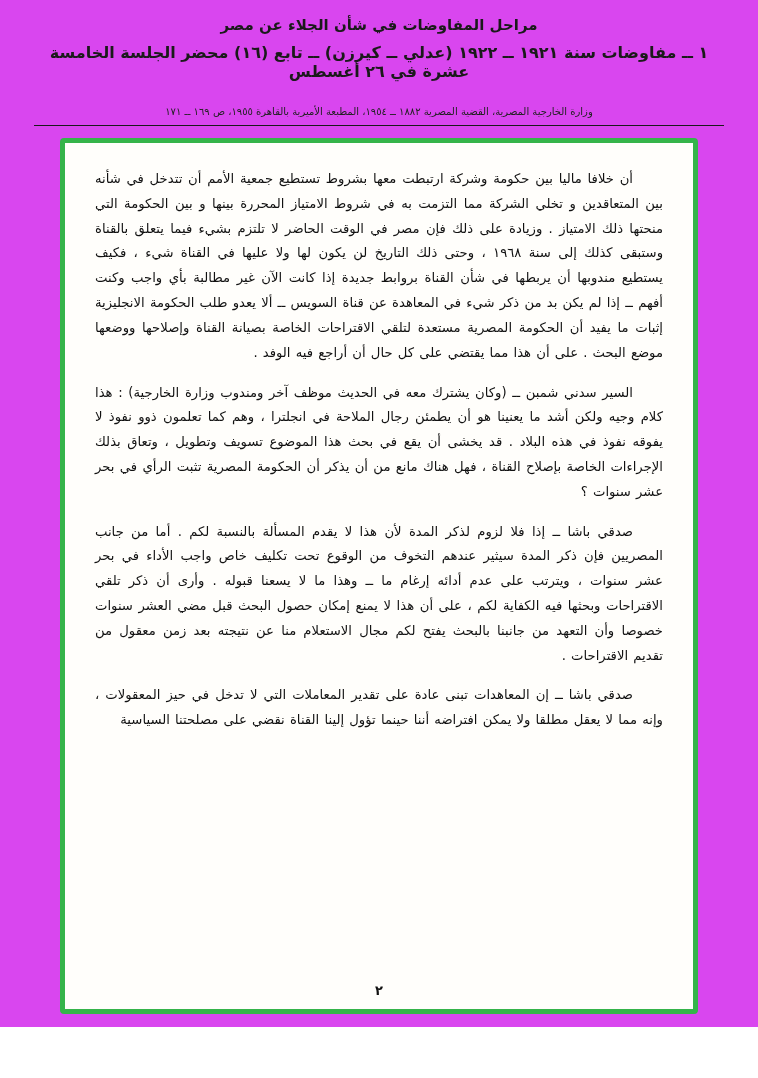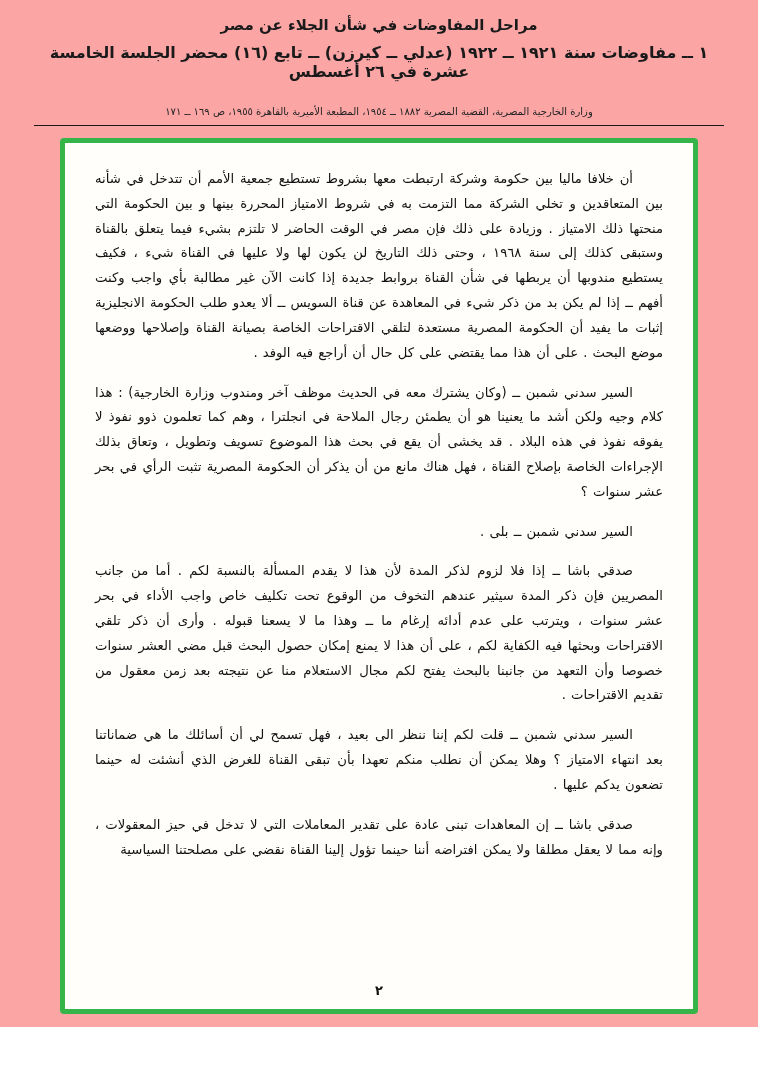--- a/index.html
+++ b/index.html
@@ -5,21 +5,21 @@
   html, body {
     margin: 0;
     padding: 0;
     background: #ffffff;
     font-family: "DejaVu Sans", sans-serif;
   }
   .page {
     position: relative;
     width: 758px;
     height: 1027px;
-    background: #fca5a5;
+    background: #d946ef;
     color: #1a1a1a;
     direction: rtl;
     overflow: hidden;
   }
   .header {
     padding-top: 16px;
     text-align: center;
   }
   .doc-title {
     font-size: 15px;
@@ -85,23 +85,21 @@
     <div class="doc-title">مراحل المفاوضات في شأن الجلاء عن مصر</div>
     <div class="session-line">١ ــ مفاوضات سنة ١٩٢١ ــ ١٩٢٢ (عدلي ــ كيرزن) ــ تابع (١٦) محضر الجلسة الخامسة عشرة في ٢٦ أغسطس</div>
     <div class="source-line">وزارة الخارجية المصرية، القضية المصرية ١٨٨٢ ــ ١٩٥٤، المطبعة الأميرية بالقاهرة ١٩٥٥، ص ١٦٩ ــ ١٧١</div>
     <hr class="divider">
   </div>
 
   <div class="text-frame" style="border-color: rgb(53, 180, 74);">
     <div>
         <p class="para">أن خلافا ماليا بين حكومة وشركة ارتبطت معها بشروط تستطيع جمعية الأمم أن تتدخل في شأنه بين المتعاقدين و تخلي الشركة مما التزمت به في شروط الامتياز المحررة بينها و بين الحكومة التي منحتها ذلك الامتياز . وزيادة على ذلك فإن مصر في الوقت الحاضر لا تلتزم بشيء فيما يتعلق بالقناة وستبقى كذلك إلى سنة ١٩٦٨ ، وحتى ذلك التاريخ لن يكون لها ولا عليها في القناة شيء ، فكيف يستطيع مندوبها أن يربطها في شأن القناة بروابط جديدة إذا كانت الآن غير مطالبة بأي واجب وكنت أفهم ــ إذا لم يكن بد من ذكر شيء في المعاهدة عن قناة السويس ــ ألا يعدو طلب الحكومة الانجليزية إثبات ما يفيد أن الحكومة المصرية مستعدة لتلقي الاقتراحات الخاصة بصيانة القناة وإصلاحها ووضعها موضع البحث . على أن هذا مما يقتضي على كل حال أن أراجع فيه الوفد .</p>
         <p class="para">السير سدني شمبن ــ (وكان يشترك معه في الحديث موظف آخر ومندوب وزارة الخارجية) : هذا كلام وجيه ولكن أشد ما يعنينا هو أن يطمئن رجال الملاحة في انجلترا ، وهم كما تعلمون ذوو نفوذ لا يفوقه نفوذ في هذه البلاد . قد يخشى أن يقع في بحث هذا الموضوع تسويف وتطويل ، وتعاق بذلك الإجراءات الخاصة بإصلاح القناة ، فهل هناك مانع من أن يذكر أن الحكومة المصرية تثبت الرأي في بحر عشر سنوات ؟</p>
-        <p class="para">السير سدني شمبن ــ بلى .</p>
         <p class="para">صدقي باشا ــ إذا فلا لزوم لذكر المدة لأن هذا لا يقدم المسألة بالنسبة لكم . أما من جانب المصريين فإن ذكر المدة سيثير عندهم التخوف من الوقوع تحت تكليف خاص واجب الأداء في بحر عشر سنوات ، ويترتب على عدم أدائه إرغام ما ــ وهذا ما لا يسعنا قبوله . وأرى أن ذكر تلقي الاقتراحات وبحثها فيه الكفاية لكم ، على أن هذا لا يمنع إمكان حصول البحث قبل مضي العشر سنوات خصوصا وأن التعهد من جانبنا بالبحث يفتح لكم مجال الاستعلام منا عن نتيجته بعد زمن معقول من تقديم الاقتراحات .</p>
-        <p class="para">السير سدني شمبن ــ قلت لكم إننا ننظر الى بعيد ، فهل تسمح لي أن أسائلك ما هي ضماناتنا بعد انتهاء الامتياز ؟ وهلا يمكن أن نطلب منكم تعهدا بأن تبقى القناة للغرض الذي أنشئت له حينما تضعون يدكم عليها .</p>
         <p class="para">صدقي باشا ــ إن المعاهدات تبنى عادة على تقدير المعاملات التي لا تدخل في حيز المعقولات ، وإنه مما لا يعقل مطلقا ولا يمكن افتراضه أننا حينما تؤول إلينا القناة نقضي على مصلحتنا السياسية</p>
       </div>
   </div>
 
   <div class="footer">
     <span class="page-number">٢</span>
   </div>
 
 </div>
 

